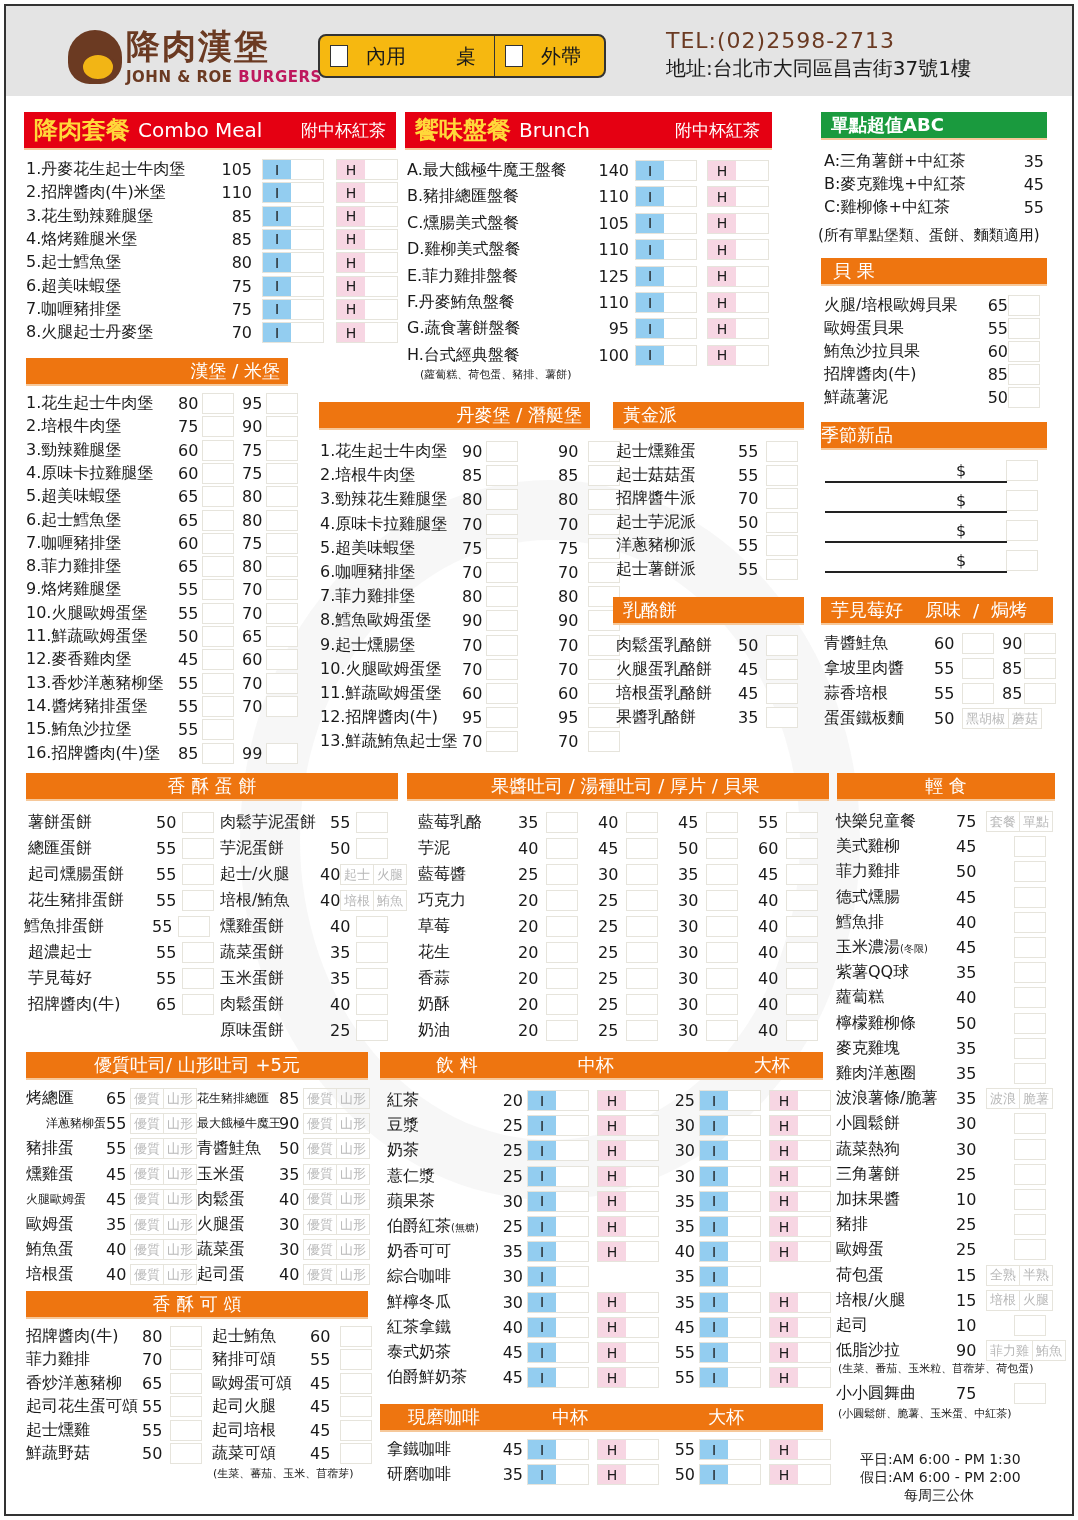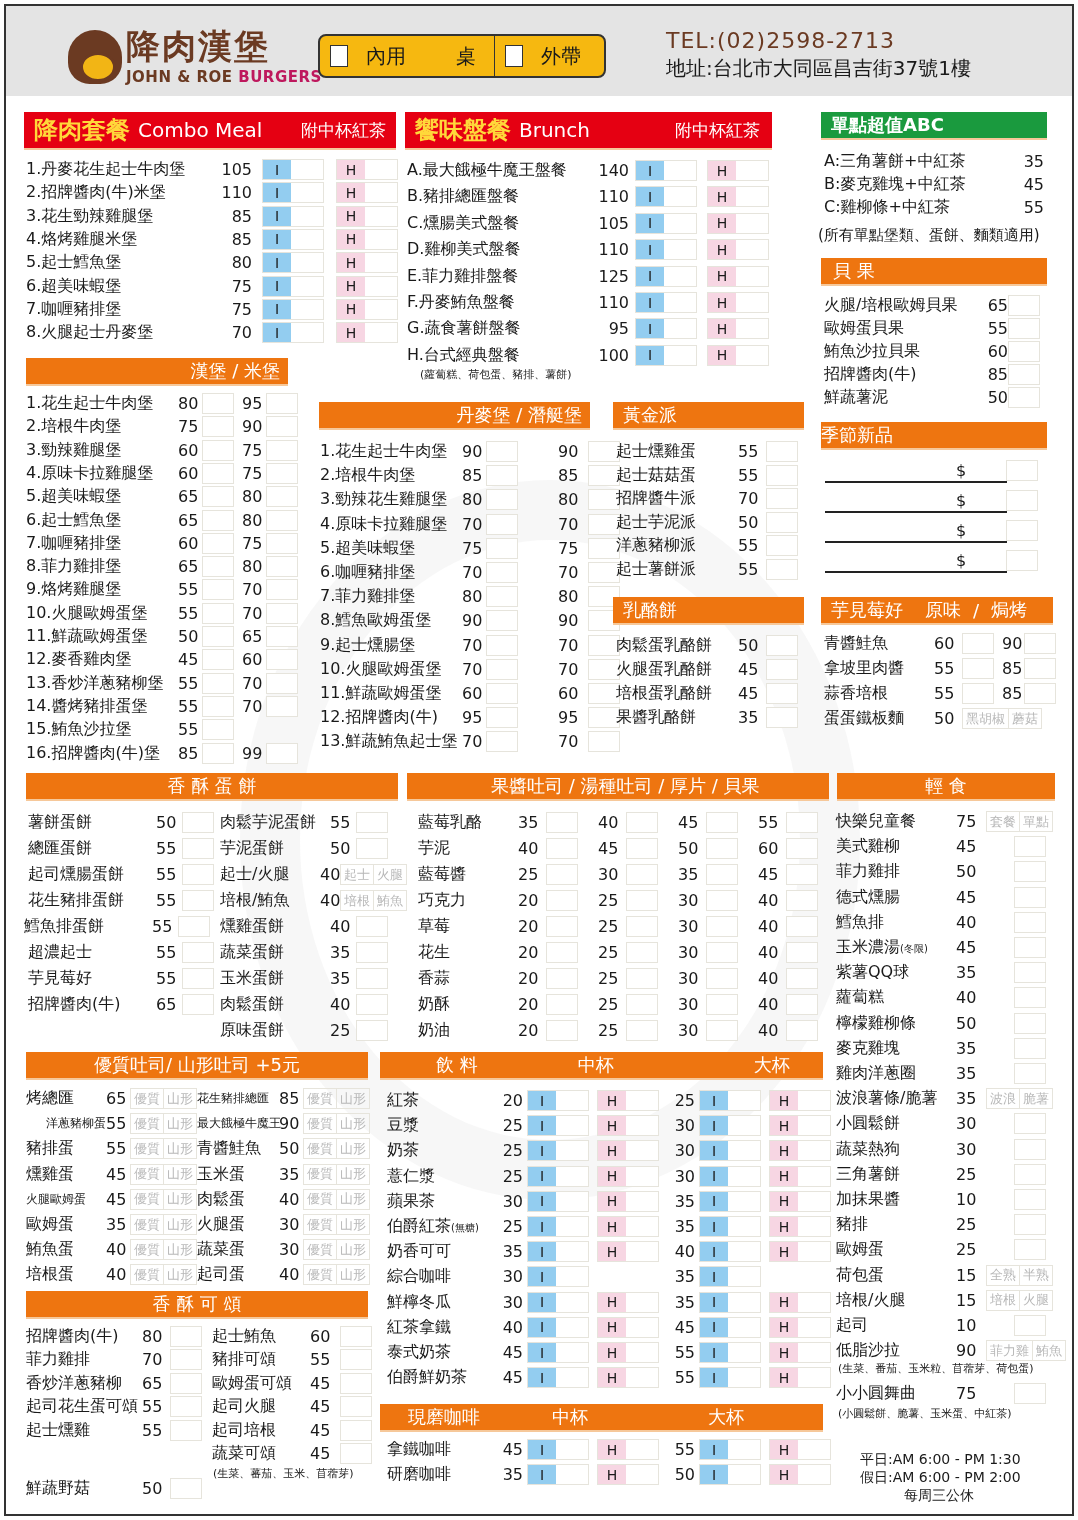--- a/index.html
+++ b/index.html
@@ -1197,21 +1197,21 @@
     <div class="row" style="left: 26px; top: 1395.2px;">
       <span style="width: 116px;">起司花生蛋可頌</span>
       <span style="width: 28px;">55</span>
       <span class="box"></span>
     </div>
     <div class="row" style="left: 26px; top: 1418.6px;">
       <span style="width: 116px;">起士燻雞</span>
       <span style="width: 28px;">55</span>
       <span class="box"></span>
     </div>
-    <div class="row" style="left: 26px; top: 1442px; margin-top: 35px;">
+    <div class="row" style="left: 26px; top: 1442px;">
       <span style="width: 116px;">鮮蔬野菇</span>
       <span style="width: 28px;">50</span>
       <span class="box"></span>
     </div>
     <div class="row" style="left: 212px; top: 1325px;">
       <span style="width: 98px;">起士鮪魚</span>
       <span style="width: 30px;">60</span>
       <span class="box"></span>
     </div>
     <div class="row" style="left: 212px; top: 1348.4px;">

